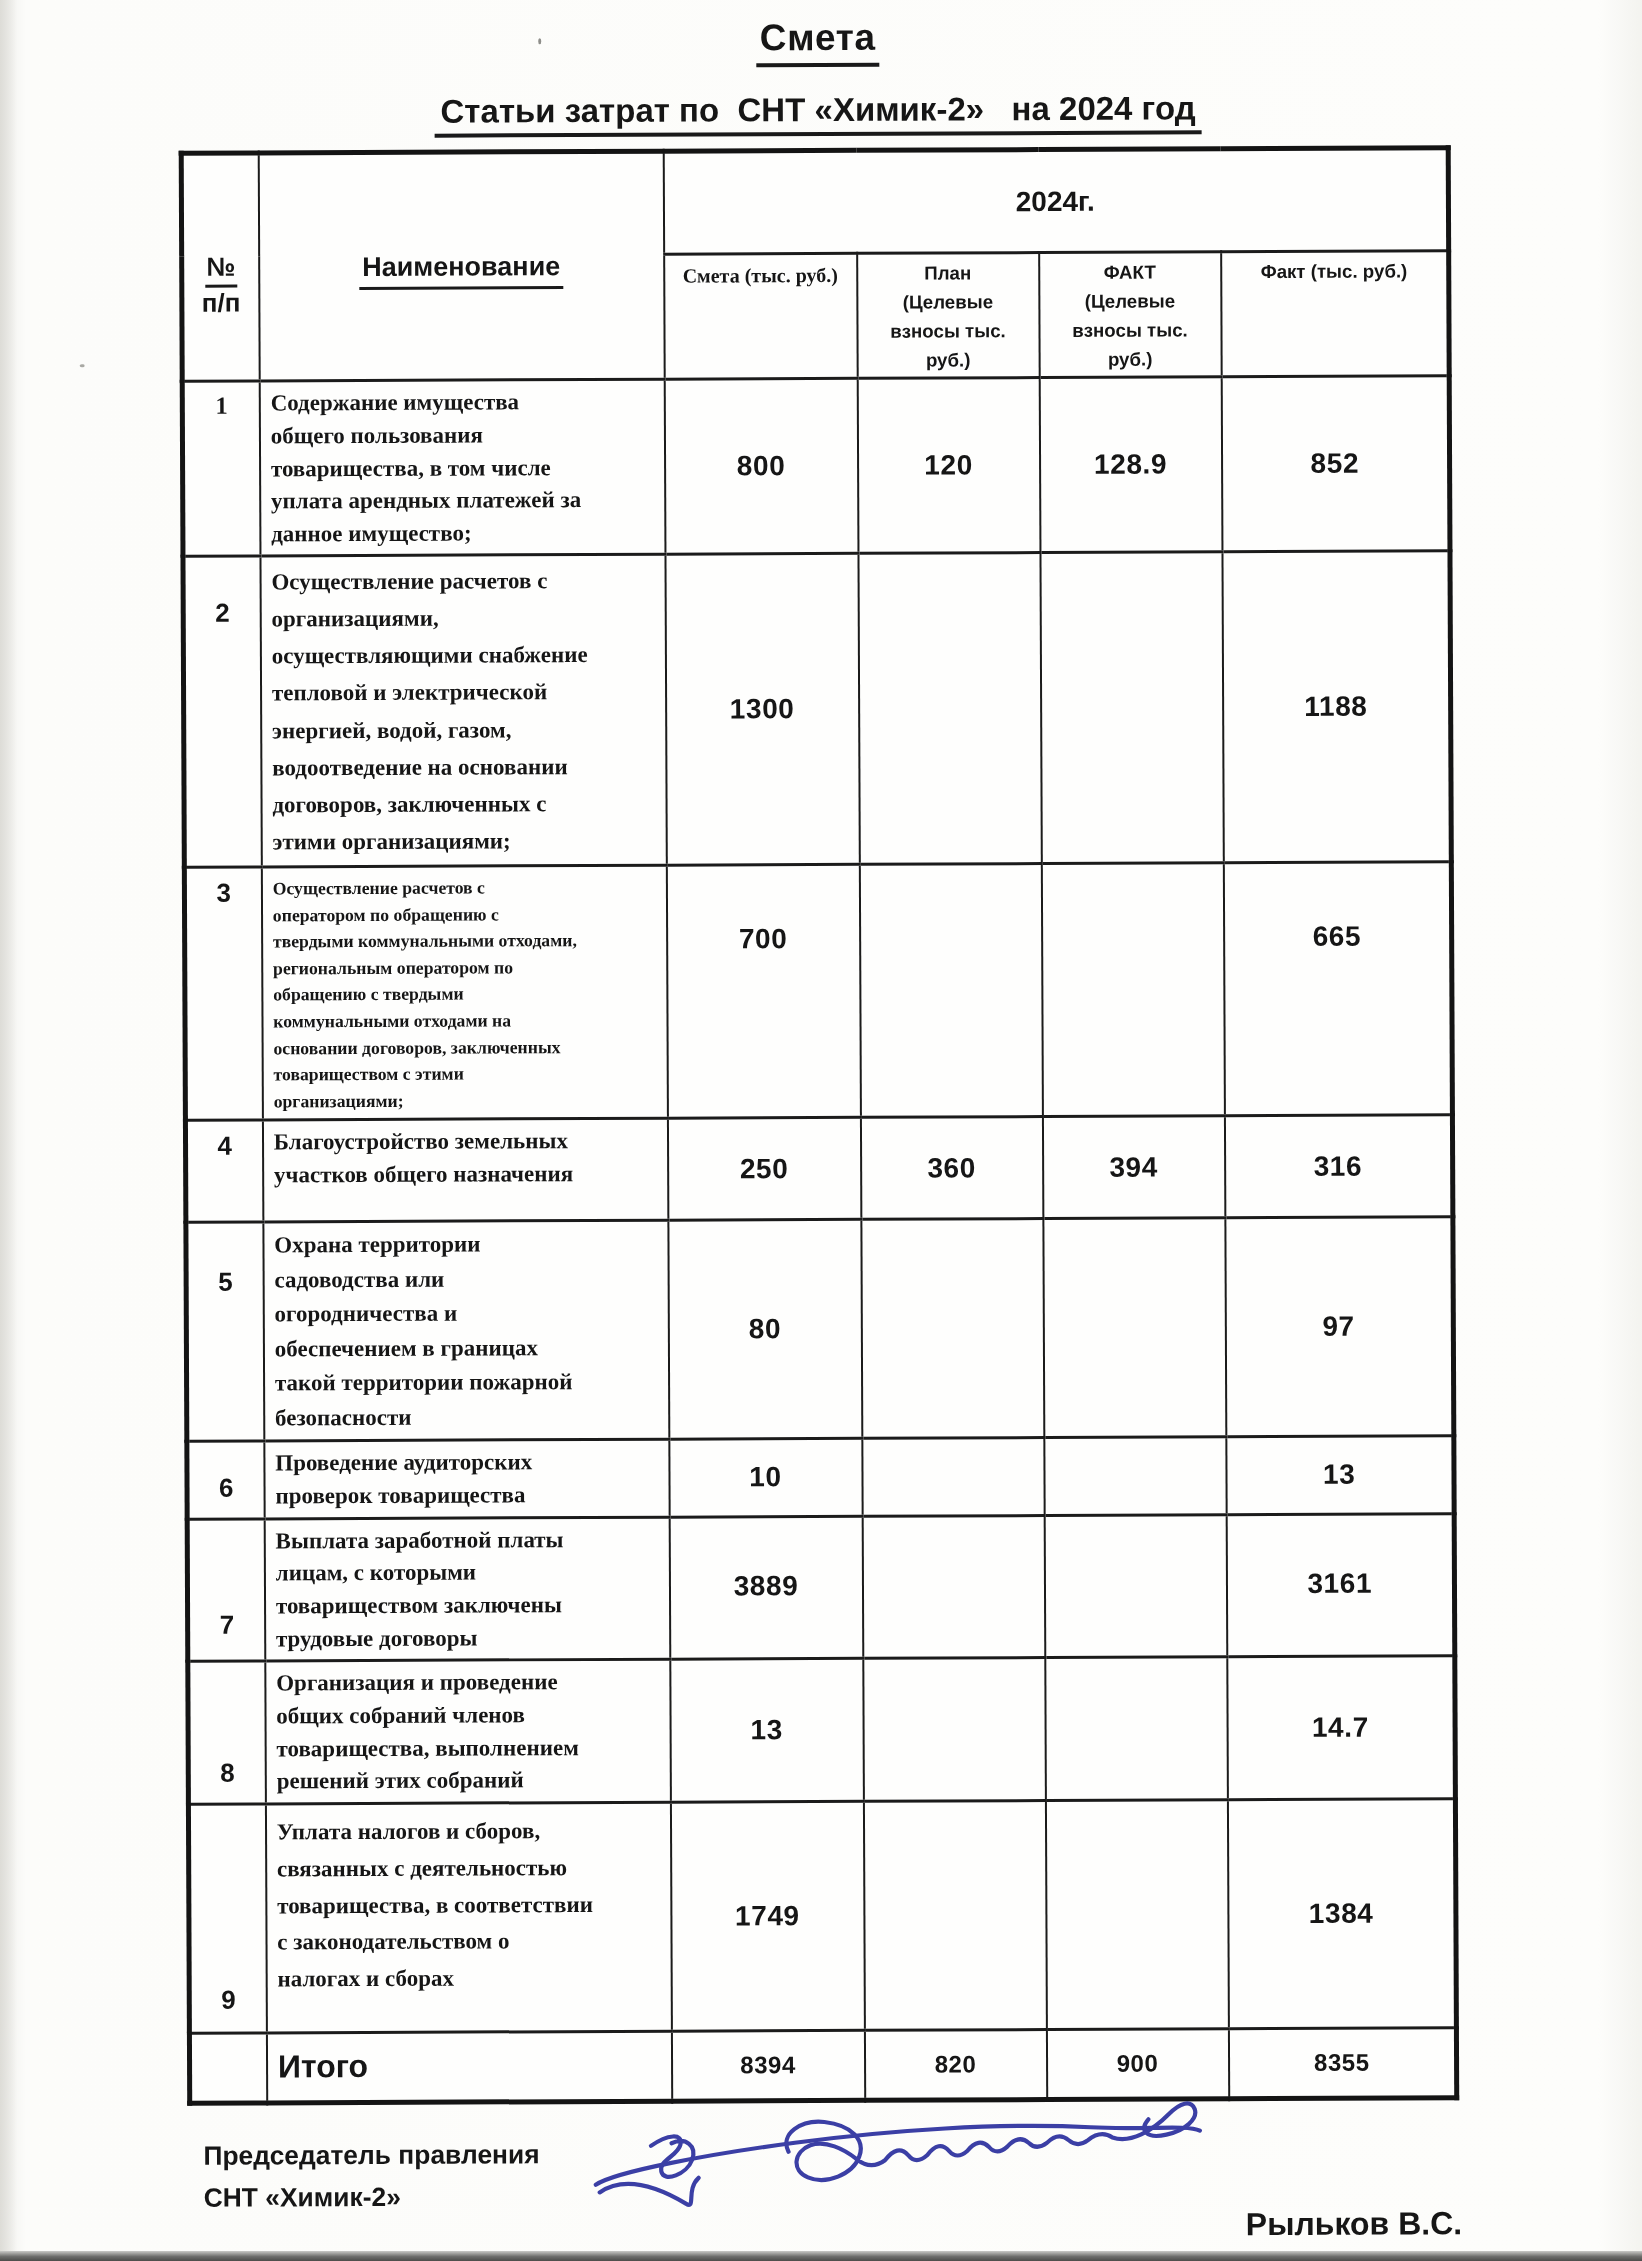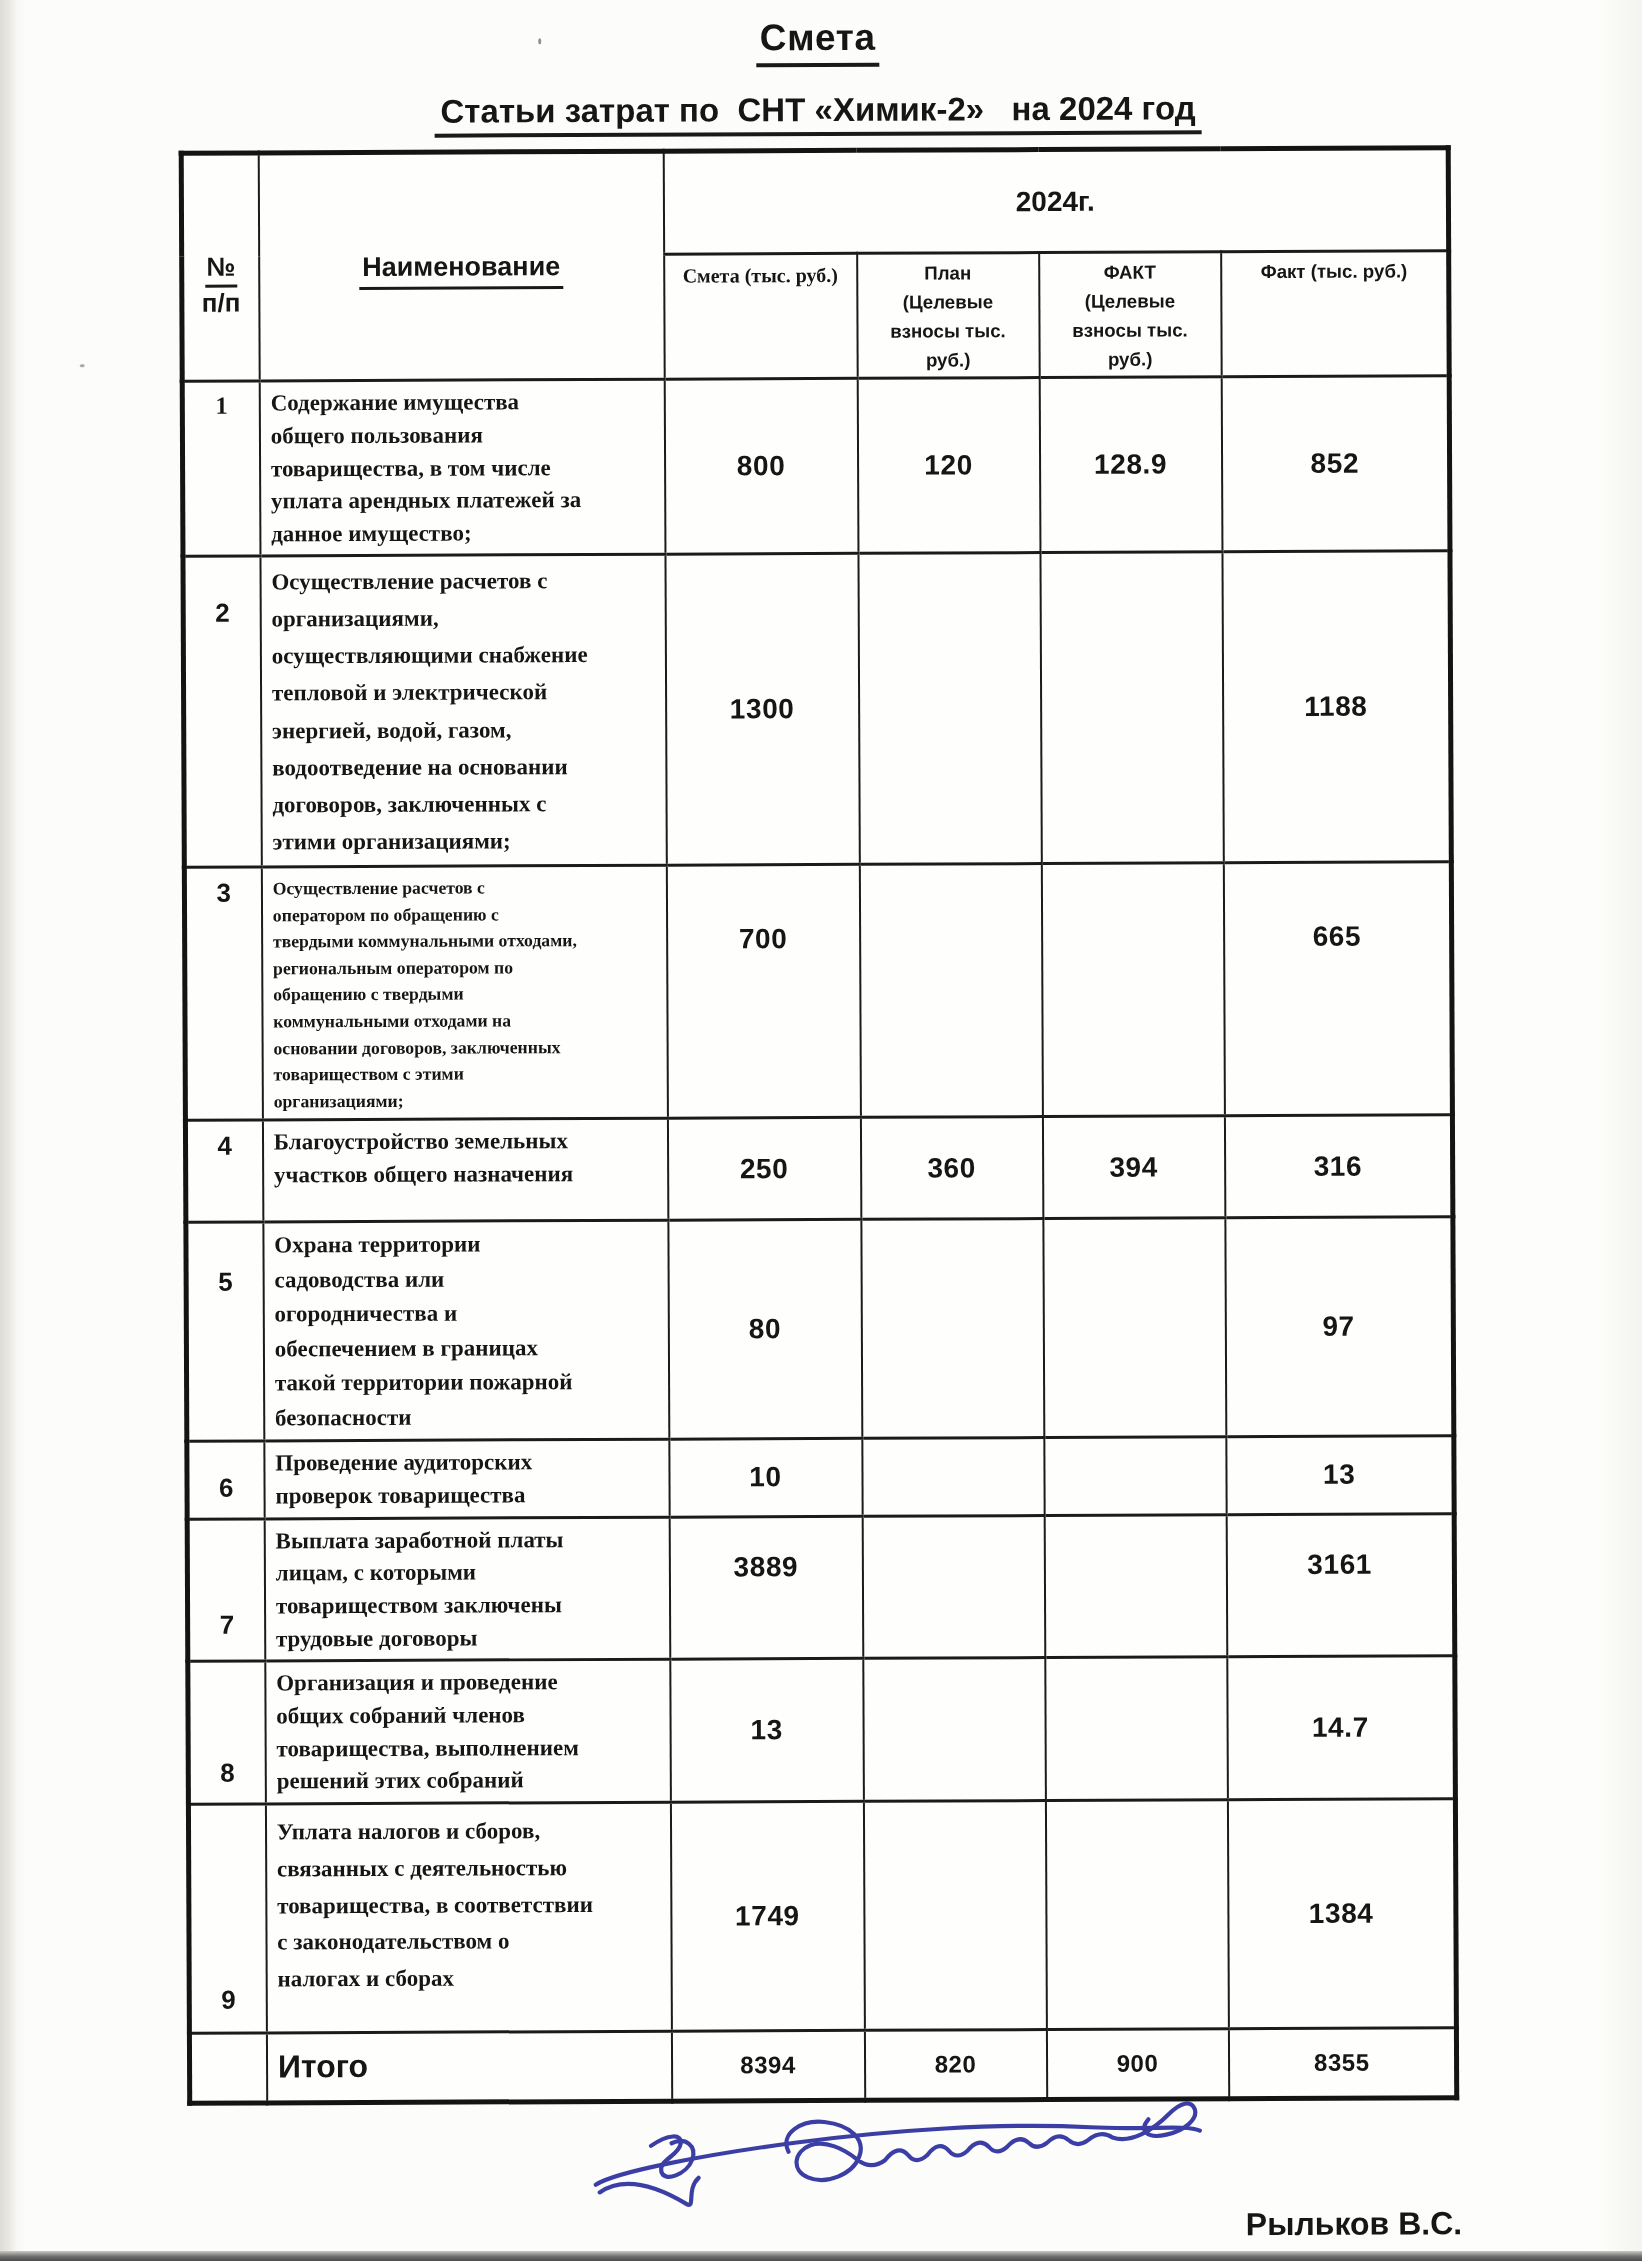--- a/index.html
+++ b/index.html
@@ -80,21 +80,21 @@
   #rows-body tr:nth-child(2) td.name{line-height:1.62;}
   #rows-body tr:nth-child(3) td.name{font-size:17.7px;line-height:1.5;padding-top:7.7px;}
   #rows-body tr:nth-child(5) td.name{line-height:1.5;}
   #rows-body tr:nth-child(9) td.name{line-height:1.6;padding-top:9px;}
 
   #rows-body td.val{
     text-align:center;vertical-align:middle;
     font-size:28px;font-weight:700;letter-spacing:0.6px;
   }
   #rows-body tr:nth-child(3) td.val{vertical-align:top;padding-top:57px;}
-  #rows-body tr:nth-child(7) td.val{vertical-align:top;padding-top:33px;}
+  #rows-body tr:nth-child(7) td.val{vertical-align:top;padding-top:52px;}
 
   tr.r1{height:165px;}  tr.r2{height:298px;}  tr.r3{height:240px;}
   tr.r4{height:102px;}  tr.r5{height:207px;}  tr.r6{height:73px;}
   tr.r7{height:140px;}  tr.r8{height:137px;}  tr.r9{height:229px;}
 
   tfoot tr{height:70px;}
   td.total-label{
     font-size:32px;font-weight:700;vertical-align:middle;
     text-align:left;padding-left:10.3px;
   }
@@ -280,20 +280,24 @@
           <td></td>
           <td class="total-label">Итого</td>
           <td class="total-val">8394</td>
           <td class="total-val">820</td>
           <td class="total-val">900</td>
           <td class="total-val">8355</td>
         </tr>
       </tfoot>
     </table>
 
+    <div class="role">
+      <div>Председатель правления</div>
+      <div>СНТ «Химик-2»</div>
+    </div>
 
     <svg class="signature" width="683" height="135" viewBox="0 0 1060 210">
       <g fill="none" stroke="#2b2f9e" stroke-width="6.5" stroke-linecap="round" stroke-linejoin="round" opacity="0.92">
         <path d="M96,78 C122,60 146,58 142,76 C138,94 108,100 112,118 C116,136 152,122 160,100 C168,78 150,64 128,74"></path>
         <path d="M10,138 C40,118 180,92 320,74 C470,55 640,44 780,52 C860,57 930,48 950,58"></path>
         <path d="M16,150 C60,120 120,150 150,168 C166,178 150,146 170,128"></path>
         <path d="M310,88 C296,60 330,38 366,42 C408,47 430,70 420,96 C410,124 368,140 340,128 C314,117 318,88 344,78 C368,70 396,84 416,100 q22,18 44,2 q20,-26 36,-8 q12,16 30,0 q18,-24 34,-6 q12,14 28,0 q18,-22 34,-6 q12,14 28,0 q18,-20 34,-6 q12,12 28,0 q18,-18 34,-4 q14,12 30,0 q20,-16 38,-4 c28,10 62,-10 88,-36 c18,-18 34,-22 40,-8 c6,16 -16,34 -44,40 c-30,7 -44,-6 -28,-24"></path>
       </g>
     </svg>
 

